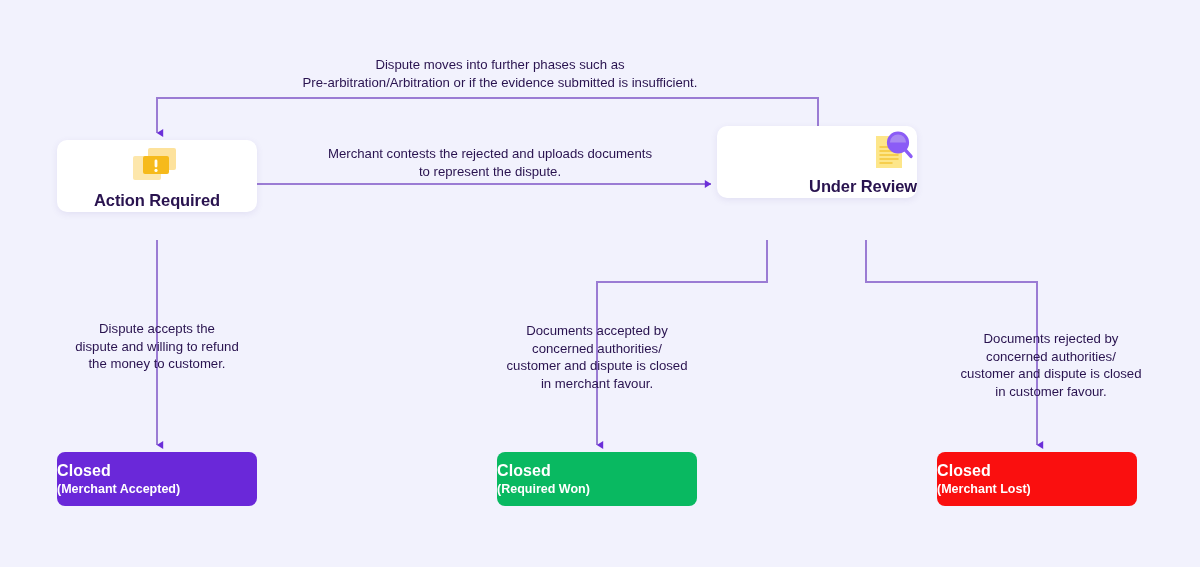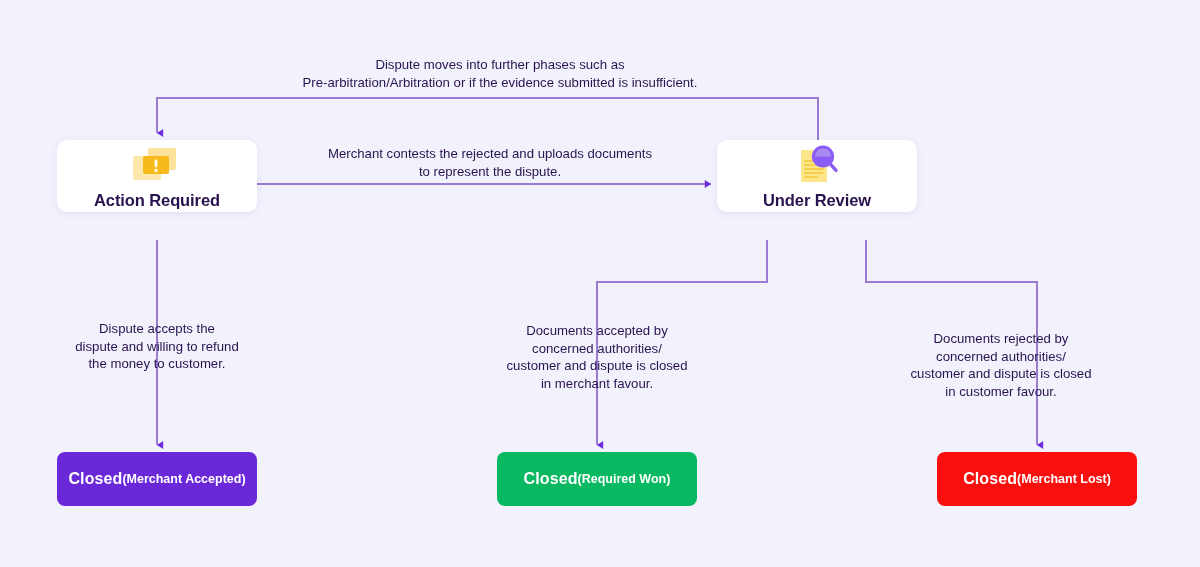--- a/index.html
+++ b/index.html
@@ -48,31 +48,31 @@
     justify-content: center;
     margin-bottom: 2px;
   }
   .node-card .node-title {
     font-size: 16.5px;
     font-weight: bold;
     color: #29134f;
     letter-spacing: -0.1px;
   }
   #card-action-required { left: 57px; top: 140px; }
-  #card-under-review    { left: 717px; top: 140px; }
+  #card-under-review    { left: 717px; top: 126px; align-items: flex-end; }
 
   
   .terminal {
     position: absolute;
     width: 200px;
     height: 54px;
     border-radius: 8px;
     display: flex;
-    flex-direction: row;
-    align-items: center;
+    flex-direction: column;
+    align-items: flex-start;
     justify-content: center;
     color: #ffffff;
     line-height: 1.18;
   }
   .terminal .t-main {
     font-size: 16px;
     font-weight: bold;
     letter-spacing: 0.1px;
   }
   .terminal .t-sub {
@@ -90,21 +90,21 @@
     text-align: center;
     color: #29134f;
     font-size: 13.2px;
     line-height: 1.33;
     white-space: pre-line;
   }
   #label-loop      { left: 240px; top: 56px;  width: 520px; }
   #label-contest   { left: 290px; top: 145px; width: 400px; }
   #label-accepts   { left: 52px;  top: 320px; width: 210px; }
   #label-docs-accepted { left: 482px; top: 322px; width: 230px; }
-  #label-docs-rejected { left: 886px; top: 330px; width: 230px; }
+  #label-docs-rejected { left: 936px; top: 330px; width: 230px; }
 </style>
 </head>
 <body style="background: rgb(242, 242, 253);">
 
 <div id="stage">
 
   <svg id="wires" viewBox="0 0 1200 567" xmlns="http://www.w3.org/2000/svg">
     <defs>
       <marker id="arrow-down" markerWidth="9" markerHeight="9" refX="4.5" refY="7.4" orient="auto" markerUnits="userSpaceOnUse">
         <path d="M0.6,1.2 L4.5,7.6 L8.4,1.2 Z" fill="#6c2fd9"></path>

